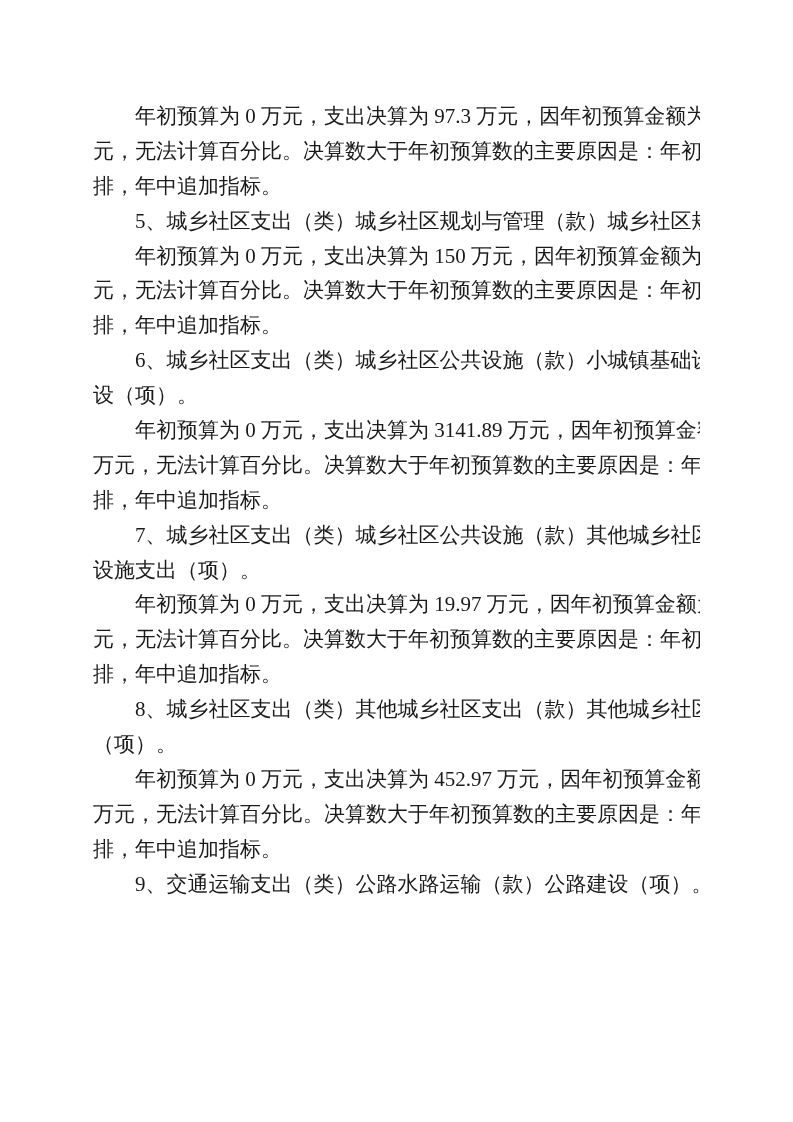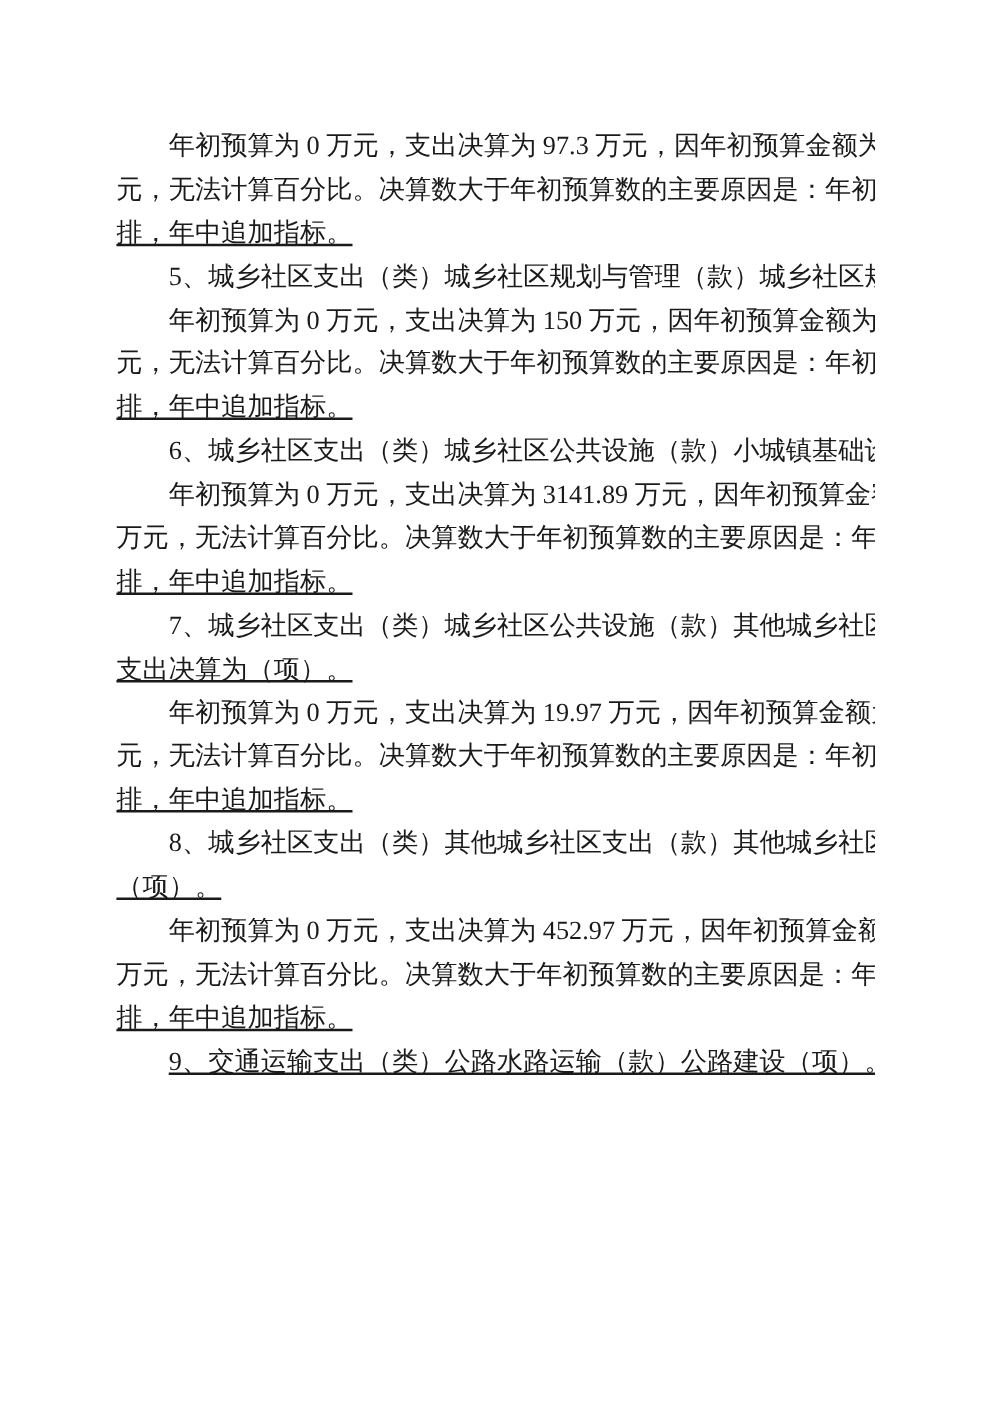--- a/index.html
+++ b/index.html
@@ -28,21 +28,20 @@
   .line {
     line-height: 34.9px;
     height: 34.9px;
     text-align: justify;
     text-align-last: justify;
     overflow: hidden;
     white-space: nowrap;
   }
   .line.last {
     text-align-last: left;
-    text-decoration: underline;
   }
   .line.first {
     text-indent: 42px;
   }
 </style>
 </head>
 <body>
 
 <div class="page">
   <div class="document-body">
@@ -54,29 +53,30 @@
       <div class="paragraph">
         <div class="line first">5、城乡社区支出（类）城乡社区规划与管理（款）城乡社区规划与</div>
       </div>
       <div class="paragraph">
         <div class="line first">年初预算为 0 万元，支出决算为 150 万元，因年初预算金额为 0 万</div>
         <div class="line">元，无法计算百分比。决算数大于年初预算数的主要原因是：年初未安</div>
         <div class="line last">排，年中追加指标。</div>
       </div>
       <div class="paragraph">
         <div class="line first">6、城乡社区支出（类）城乡社区公共设施（款）小城镇基础设施建</div>
+        <div class="line last">设（项）。</div>
       </div>
       <div class="paragraph">
         <div class="line first">年初预算为 0 万元，支出决算为 3141.89 万元，因年初预算金额为 0</div>
         <div class="line">万元，无法计算百分比。决算数大于年初预算数的主要原因是：年初未安</div>
         <div class="line last">排，年中追加指标。</div>
       </div>
       <div class="paragraph">
         <div class="line first">7、城乡社区支出（类）城乡社区公共设施（款）其他城乡社区公共</div>
-        <div class="line last">支出决算为（项）。</div>
+        <div class="line last">设施支出（项）。</div>
       </div>
       <div class="paragraph">
         <div class="line first">年初预算为 0 万元，支出决算为 19.97 万元，因年初预算金额为 0 万</div>
         <div class="line">元，无法计算百分比。决算数大于年初预算数的主要原因是：年初未安</div>
         <div class="line last">排，年中追加指标。</div>
       </div>
       <div class="paragraph">
         <div class="line first">8、城乡社区支出（类）其他城乡社区支出（款）其他城乡社区支出</div>
         <div class="line last">（项）。</div>
       </div>

